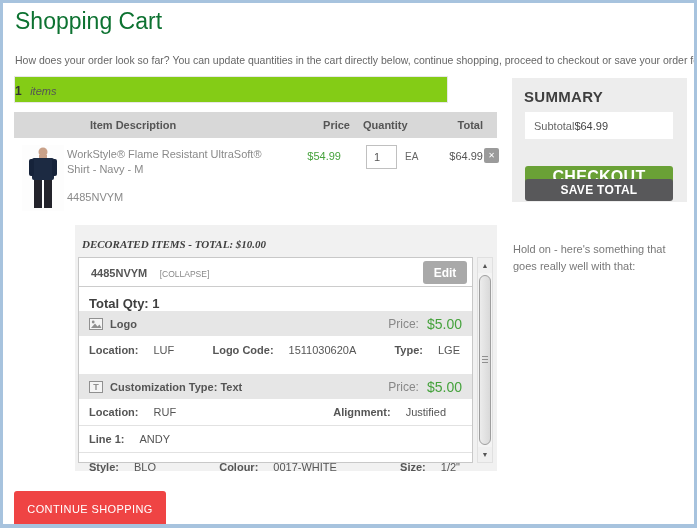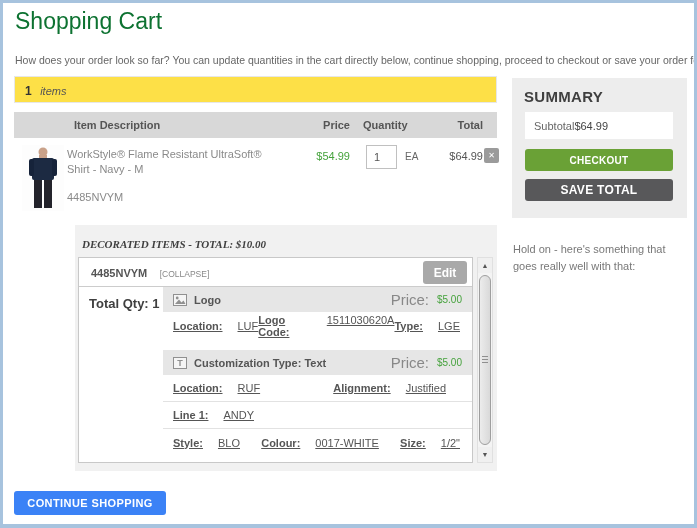--- a/index.html
+++ b/index.html
@@ -4,91 +4,91 @@
 <style>
   * { margin:0; padding:0; box-sizing:border-box; font-family:"Liberation Sans", sans-serif; }
   html,body { background:#fff; }
   .page {
     position:relative; width:697px; height:528px;
     border:3px solid #a7c3de; border-bottom-width:4px; background:#fff; overflow:hidden;
   }
   .page-title { position:absolute; left:12px; top:5px; font-size:23px; font-weight:400; color:#0d7231; }
   .subtitle { position:absolute; left:12px; top:51px; font-size:10.5px; color:#666; white-space:nowrap; }
 
-  .items-bar { position:absolute; left:11px; top:73px; width:483px; height:27px;
-    background:#fde047; border:1px solid #e7e7e7; line-height:25px; padding-left:10px; }
+  .items-bar { position:absolute; left:11px; top:73px; width:434px; height:27px;
+    background:#84cc16; border:1px solid #e7e7e7; line-height:25px; }
   .items-bar .count { font-size:12px; font-weight:700; color:#333; }
   .items-bar .lbl { font-size:11px; font-style:italic; color:#555; margin-left:4px; }
 
   .thead { position:absolute; left:11px; top:109px; width:483px; height:26px; background:#d8d8d8; }
   .thead span { position:absolute; top:0; line-height:26px; font-size:11px; font-weight:700; color:#555; }
-  .h-desc  { left:60px; }
+  .h-desc  { left:76px; }
   .h-price { left:266px; width:70px; text-align:right; }
   .h-qty   { left:349px; width:46px; text-align:left; }
   .h-total { left:405px; width:64px; text-align:right; }
 
   .item-row { position:absolute; left:11px; top:135px; width:483px; height:85px; background:#fff; }
   .thumb { position:absolute; left:8px; top:7px; width:42px; height:66px; }
   .p-desc { position:absolute; left:53px; top:9px; width:212px; font-size:11px; color:#8a8a8a; line-height:15px; }
   .p-sku  { position:absolute; left:53px; top:53px; font-size:11px; color:#8a8a8a; }
-  .p-price { position:absolute; left:266px; top:12px; width:70px; text-align:right; font-size:11px; color:#45a23c; }
+  .p-price { position:absolute; left:257px; top:12px; width:70px; text-align:right; font-size:11px; color:#45a23c; }
   .qty-input { position:absolute; left:352px; top:7px; width:31px; height:24px; border:1px solid #c0c0c0;
     font-size:11px; color:#555; padding-left:7px; }
   .p-uom { position:absolute; left:391px; top:13px; font-size:10px; color:#666; }
   .p-total { position:absolute; left:405px; top:12px; width:64px; text-align:right; font-size:11px; color:#555; }
   .remove-btn { position:absolute; left:470px; top:10px; width:15px; height:15px; background:#9b9b9b;
     border:0; border-radius:2px; color:#fff; font-size:8px; line-height:15px; text-align:center; cursor:pointer; }
 
   .decorated { position:absolute; left:72px; top:222px; width:422px; height:246px; background:#f1f1f1; }
   .dec-title { position:absolute; left:7px; top:13px; font-size:11px; font-weight:700; font-style:italic; color:#3f3f3f;font-family:Liberation Serif, serif; }
   .dec-box { position:absolute; left:3px; top:32px; width:395px; height:206px; background:#fff; border:1px solid #c8c8c8; }
   .box-header { position:relative; height:29px; border-bottom:1px solid #ccc; line-height:28px; padding-left:12px; }
   .box-sku { font-size:11px; font-weight:700; color:#555; }
   .box-collapse { font-size:8.5px; color:#888; margin-left:8px; }
   .edit-btn { position:absolute; right:5px; top:3px; width:44px; height:23px; background:#a9a9a9; border:0;
     border-radius:3px; color:#fff; font-size:12px; font-weight:700; cursor:pointer; }
-  .box-body { display:flex; }
+  .box-body { display:flex;flex-direction:column; }
   .qty-col { width:84px; padding:9px 0 0 10px; font-size:13px; font-weight:700; color:#3f3f3f; white-space:nowrap; }
   .panels { flex:1; }
   .panel { margin-bottom:11px; }
   .panel-header { height:25px; background:#e6e6e6; display:flex; align-items:center; padding:8px 10px; }
   .panel-title { font-size:11px; font-weight:700; color:#555; margin-left:7px; }
   .panel-spacer { flex:1; }
-  .price-lbl { font-size:15px; color:#888; margin-right:8px; }
-  .price-val { font-size:10px; color:#45a23c; }
+  .price-lbl { font-size:12px; color:#888; margin-right:8px; }
+  .price-val { font-size:14px; color:#45a23c; }
   .detail-row { display:flex; justify-content:space-between; align-items:center; height:27px;
     padding:0 12px 0 10px; border-bottom:1px solid #e2e2e2; }
   .detail-row:last-child { border-bottom:0; }
-  .pair { display:flex; gap:15px; font-size:11px; color:#555;text-decoration:underline; }
+  .pair { display:flex; gap:15px; font-size:11px; color:#555; }
   .pair .lb { font-weight:700; }
   .img-icon-svg { display:block; }
   .text-icon { width:14px; height:12px; border:1px solid #909090; color:#909090; font-size:9px; font-weight:700;
     text-align:center; line-height:11px; background:#f5f5f5; }
 
   .scrollbar { position:absolute; left:402px; top:32px; width:16px; height:206px; background:#f4f4f4; border:1px solid #e0e0e0; }
   .sb-btn { position:absolute; left:0; width:14px; height:15px; background:#f0f0f0; color:#555; font-size:7px;
     text-align:center; line-height:15px; cursor:pointer; }
   .sb-up { top:0; }
   .sb-down { bottom:0; }
   .sb-thumb { position:absolute; left:1px; top:17px; width:12px; height:170px; background:linear-gradient(90deg,#ececec,#d9d9d9);
     border:1px solid #9e9e9e; border-radius:6px; cursor:pointer; }
   .sb-grip { position:absolute; left:2px; top:50%; margin-top:-4px; width:6px; height:8px;
     background:repeating-linear-gradient(180deg,#8f8f8f 0 1px,transparent 1px 3px); }
 
-  .continue-btn { position:absolute; left:11px; top:488px; width:152px; height:24px; background:#3b82f6; border:0;
-    border-radius:3px; color:#fff; font-size:11px; font-weight:700; letter-spacing:0.4px; cursor:pointer; }
-
-  .summary { position:absolute; left:509px; top:75px; width:175px; height:140px; background:#ededed; }
+  .continue-btn { position:absolute; left:11px; top:488px; width:152px; height:36px; background:#ef4444; border:0;
+    border-radius:3px; color:#fff; font-size:11px; font-weight:400; letter-spacing:0.4px; cursor:pointer; }
+
+  .summary { position:absolute; left:509px; top:75px; width:175px; height:124px; background:#ededed; }
   .summary-title { position:absolute; left:12px; top:10px; font-size:15px; font-weight:700; color:#3f3f3f; letter-spacing:0.3px; }
   .subtotal-row { position:absolute; left:13px; top:34px; width:148px; height:27px; background:#fff;
     display:flex; align-items:center; padding:0 9px; }
   .subtotal-lbl { font-size:11px; color:#666; }
   .subtotal-val { font-size:11px; color:#444; }
-  .checkout-btn { position:absolute; left:13px; top:71px; width:148px; height:22px; background:#6aa136; border:0;
-    border-radius:3px; color:#fff; font-size:10px; font-weight:700; letter-spacing:0.3px; cursor:pointer; }
+  .checkout-btn { position:absolute; left:13px; top:88px; width:148px; height:22px; background:#6aa136; border:0;
+    border-radius:3px; color:#fff; font-size:16px; font-weight:700; letter-spacing:0.3px; cursor:pointer; }
   .save-btn { position:absolute; left:13px; top:101px; width:148px; height:22px; background:#58585a; border:0;
     border-radius:3px; color:#fff; font-size:12px; font-weight:700; letter-spacing:0.3px; cursor:pointer; }
   .upsell { position:absolute; left:510px; top:238px; width:176px; font-size:11px; color:#787878; line-height:17px; }
 </style>
 </head>
 <body>
 
 <div class="page">
 
   <h1 class="page-title">Shopping Cart</h1>

